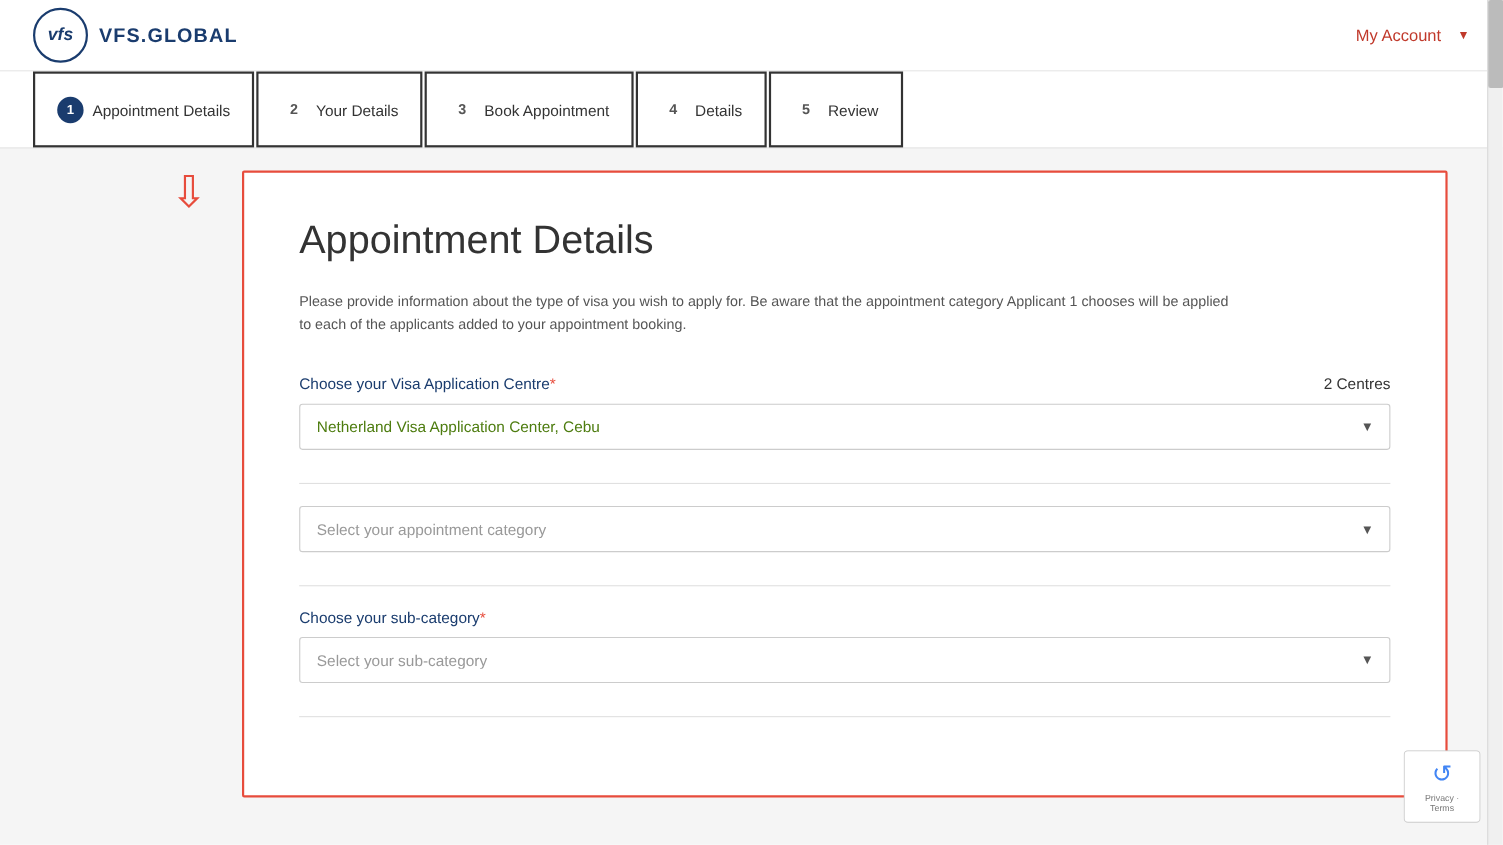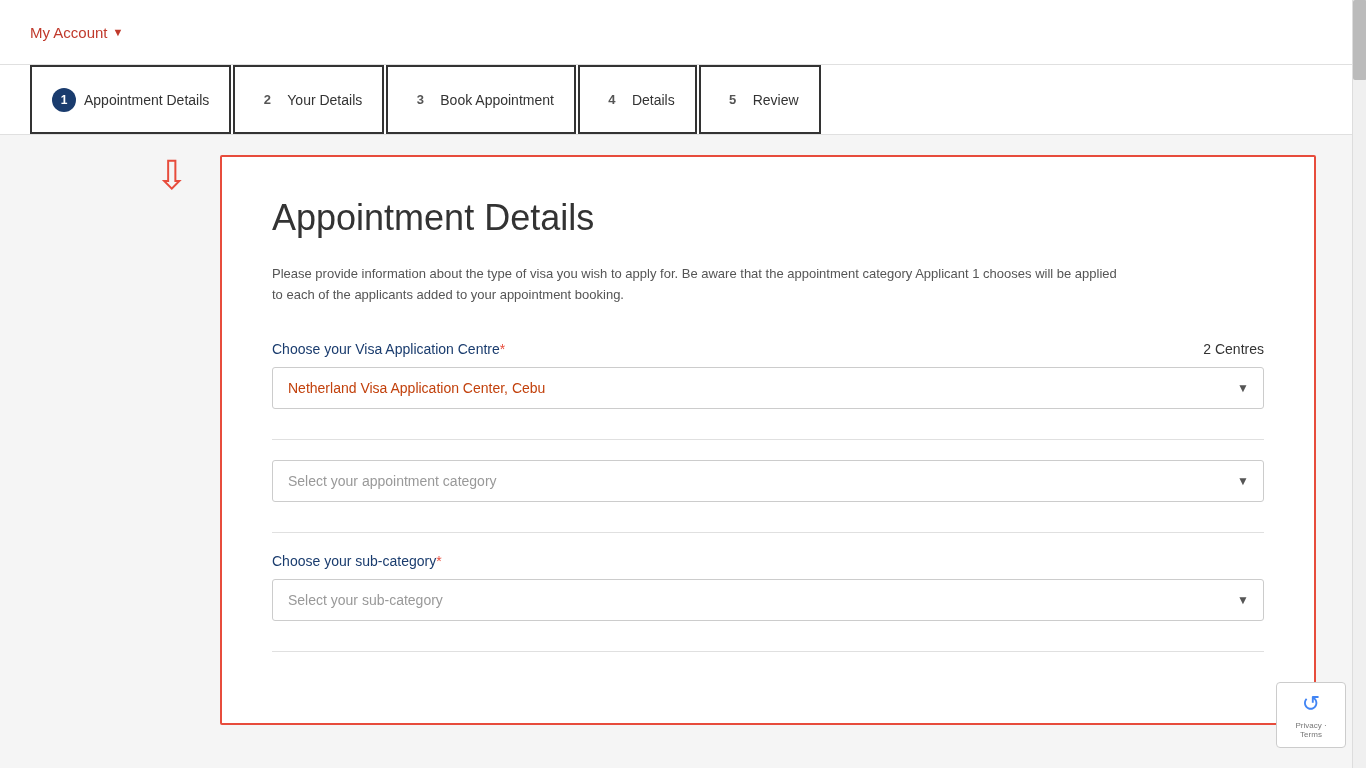--- a/index.html
+++ b/index.html
@@ -38,21 +38,21 @@
       font-weight: bold;
       font-size: 18px;
       letter-spacing: 1px;
     }
     .my-account {
       color: #c0392b;
       font-size: 15px;
       cursor: pointer;
       display: flex;
       align-items: center;
-      gap: 5px;
+      gap: 15px;
     }
     .my-account .chevron {
       font-size: 11px;
     }
 
     
     .nav-steps {
       background: #fff;
       display: flex;
       align-items: center;
@@ -164,21 +164,21 @@
       font-size: 14px;
       color: #333;
     }
 
     .form-select {
       width: 100%;
       padding: 12px 40px 12px 15px;
       border: 1px solid #ccc;
       border-radius: 3px;
       font-size: 14px;
-      color: #c2410c;
+      color: #4d7c0f;
       appearance: none;
       background: #fff;
       cursor: pointer;
       position: relative;
     }
 
     .select-wrapper {
       position: relative;
     }
 
@@ -241,20 +241,26 @@
     .recaptcha-icon {
       font-size: 22px;
       color: #4285f4;
       margin-bottom: 4px;
     }
   </style>
 </head>
 <body>
 
 <div class="header">
+  <div class="logo-area">
+    <div class="logo-circle">
+      <span>vfs</span>
+    </div>
+    <span class="logo-text">VFS.GLOBAL</span>
+  </div>
   <div class="my-account">
     <span>My Account</span>
     <span class="chevron">▼</span>
   </div>
 </div>
 
 <div class="nav-steps">
   <div class="step active">
     <div class="step-number">1</div>
     <span class="step-label">Appointment Details</span>

